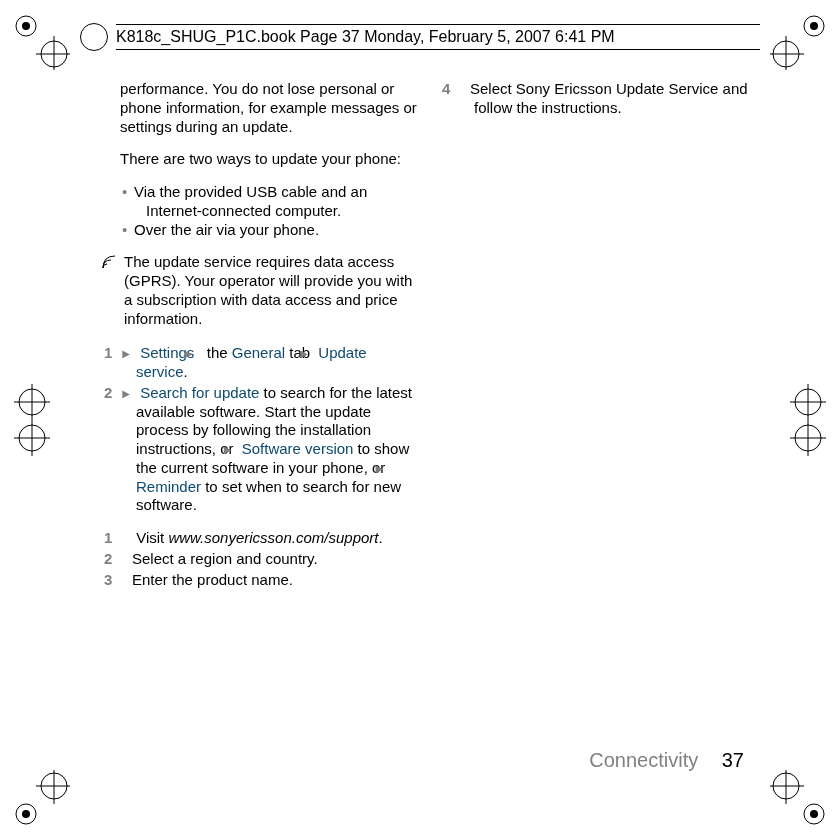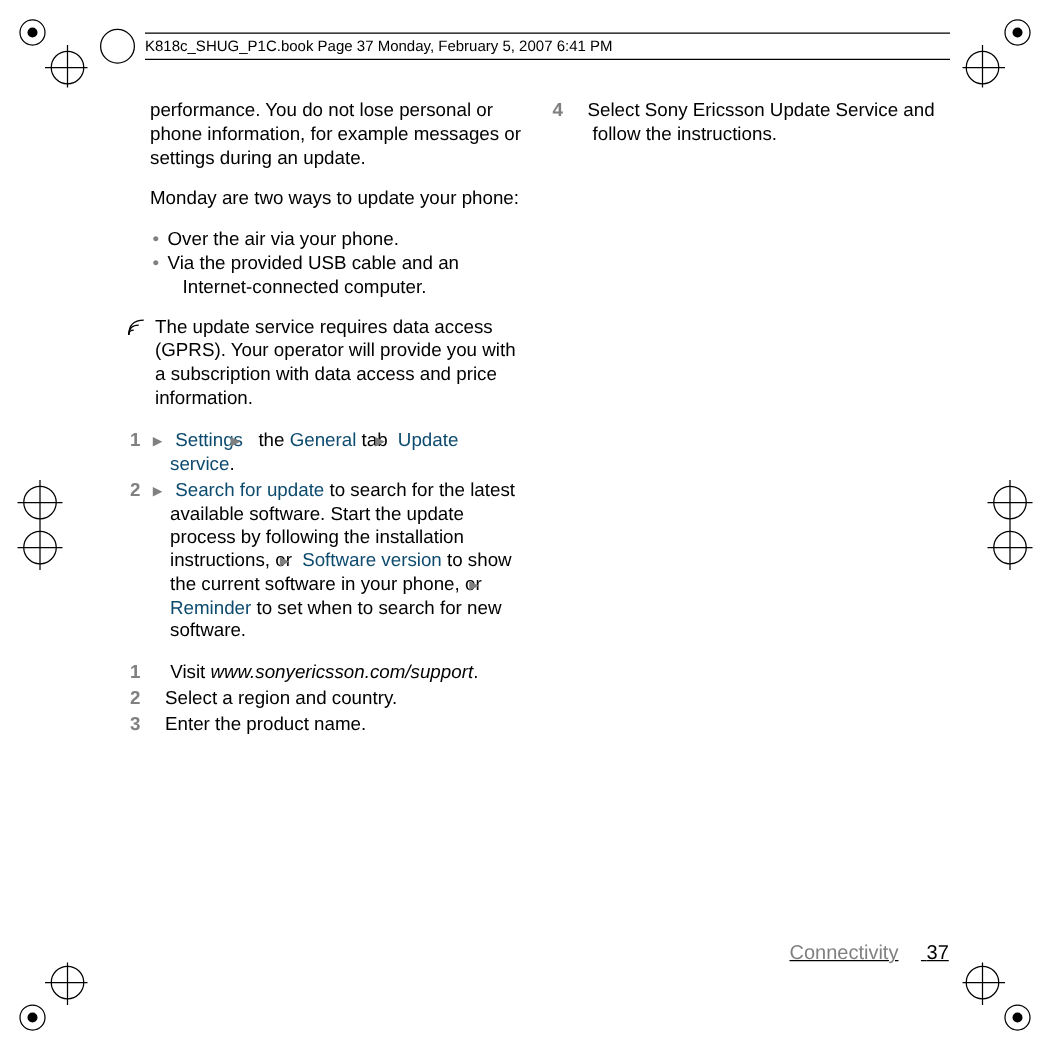--- a/index.html
+++ b/index.html
@@ -49,21 +49,21 @@
     display: flex;
     flex-direction: column;
     margin-left: 8px;
   }
   .hline {
     height: 1px;
     background: #000;
     width: 100%;
   }
   .header-title {
-    font-size: 12px;
+    font-size: 16px;
     padding: 3px 0;
     white-space: nowrap;
   }
   .page-bubble {
     width: 26px; height:26px;
     border:1px solid #000;
     border-radius:50%;
     flex:0 0 auto;
   }
 
@@ -129,23 +129,22 @@
     display: inline-block;
     font-size: 10px;
     color: #808080;
     vertical-align: 1px;
     padding: 0 2px;
   }
   .url { font-style: italic; }
   .footer {
     position: absolute;
     bottom: 68px;
-    right: 81px;
-    font-size: 16px;
-    text-decoration: underline;
+    right: 96px;
+    font-size: 20px;
   }
   .footer .sec { color: #808080; margin-right: 18px; }
   ol.start4 { counter-reset: step 3; }
 </style>
 </head>
 <body>
 
 <div class="crop-corner tl">
   <svg width="56" height="56" viewBox="0 0 56 56">
     <circle cx="40" cy="40" r="13" fill="none" stroke="#000" stroke-width="1"></circle>
@@ -208,24 +207,24 @@
   <div class="header-line-wrap">
     <div class="hline"></div>
     <div class="header-title">K818c_SHUG_P1C.book  Page 37  Monday, February 5, 2007  6:41 PM</div>
     <div class="hline"></div>
   </div>
 </div>
 
 <div class="content">
   <div class="col">
     <p class="para">performance. You do not lose personal or phone information, for example messages or settings during an update.</p>
-    <p class="para">Monday are two ways to update your phone:</p>
+    <p class="para">There are two ways to update your phone:</p>
     <ul class="bullets">
+      <li>Via the provided USB cable and an Internet-connected computer.</li>
       <li>Over the air via your phone.</li>
-      <li>Via the provided USB cable and an Internet-connected computer.</li>
     </ul>
     <div class="note-block">
       <span class="note-icon">
         <svg width="14" height="14" viewBox="0 0 14 14">
           <path d="M1 13 Q1 1 13 1" fill="none" stroke="#000" stroke-width="1"></path>
           <path d="M1 13 Q1 5 9 5" fill="none" stroke="#000" stroke-width="1"></path>
           <path d="M1 13 Q1 9 5 9" fill="none" stroke="#000" stroke-width="1"></path>
         </svg>
       </span>
       <span>The update service requires data access (GPRS). Your operator will provide you with a subscription with data access and price information.</span>

